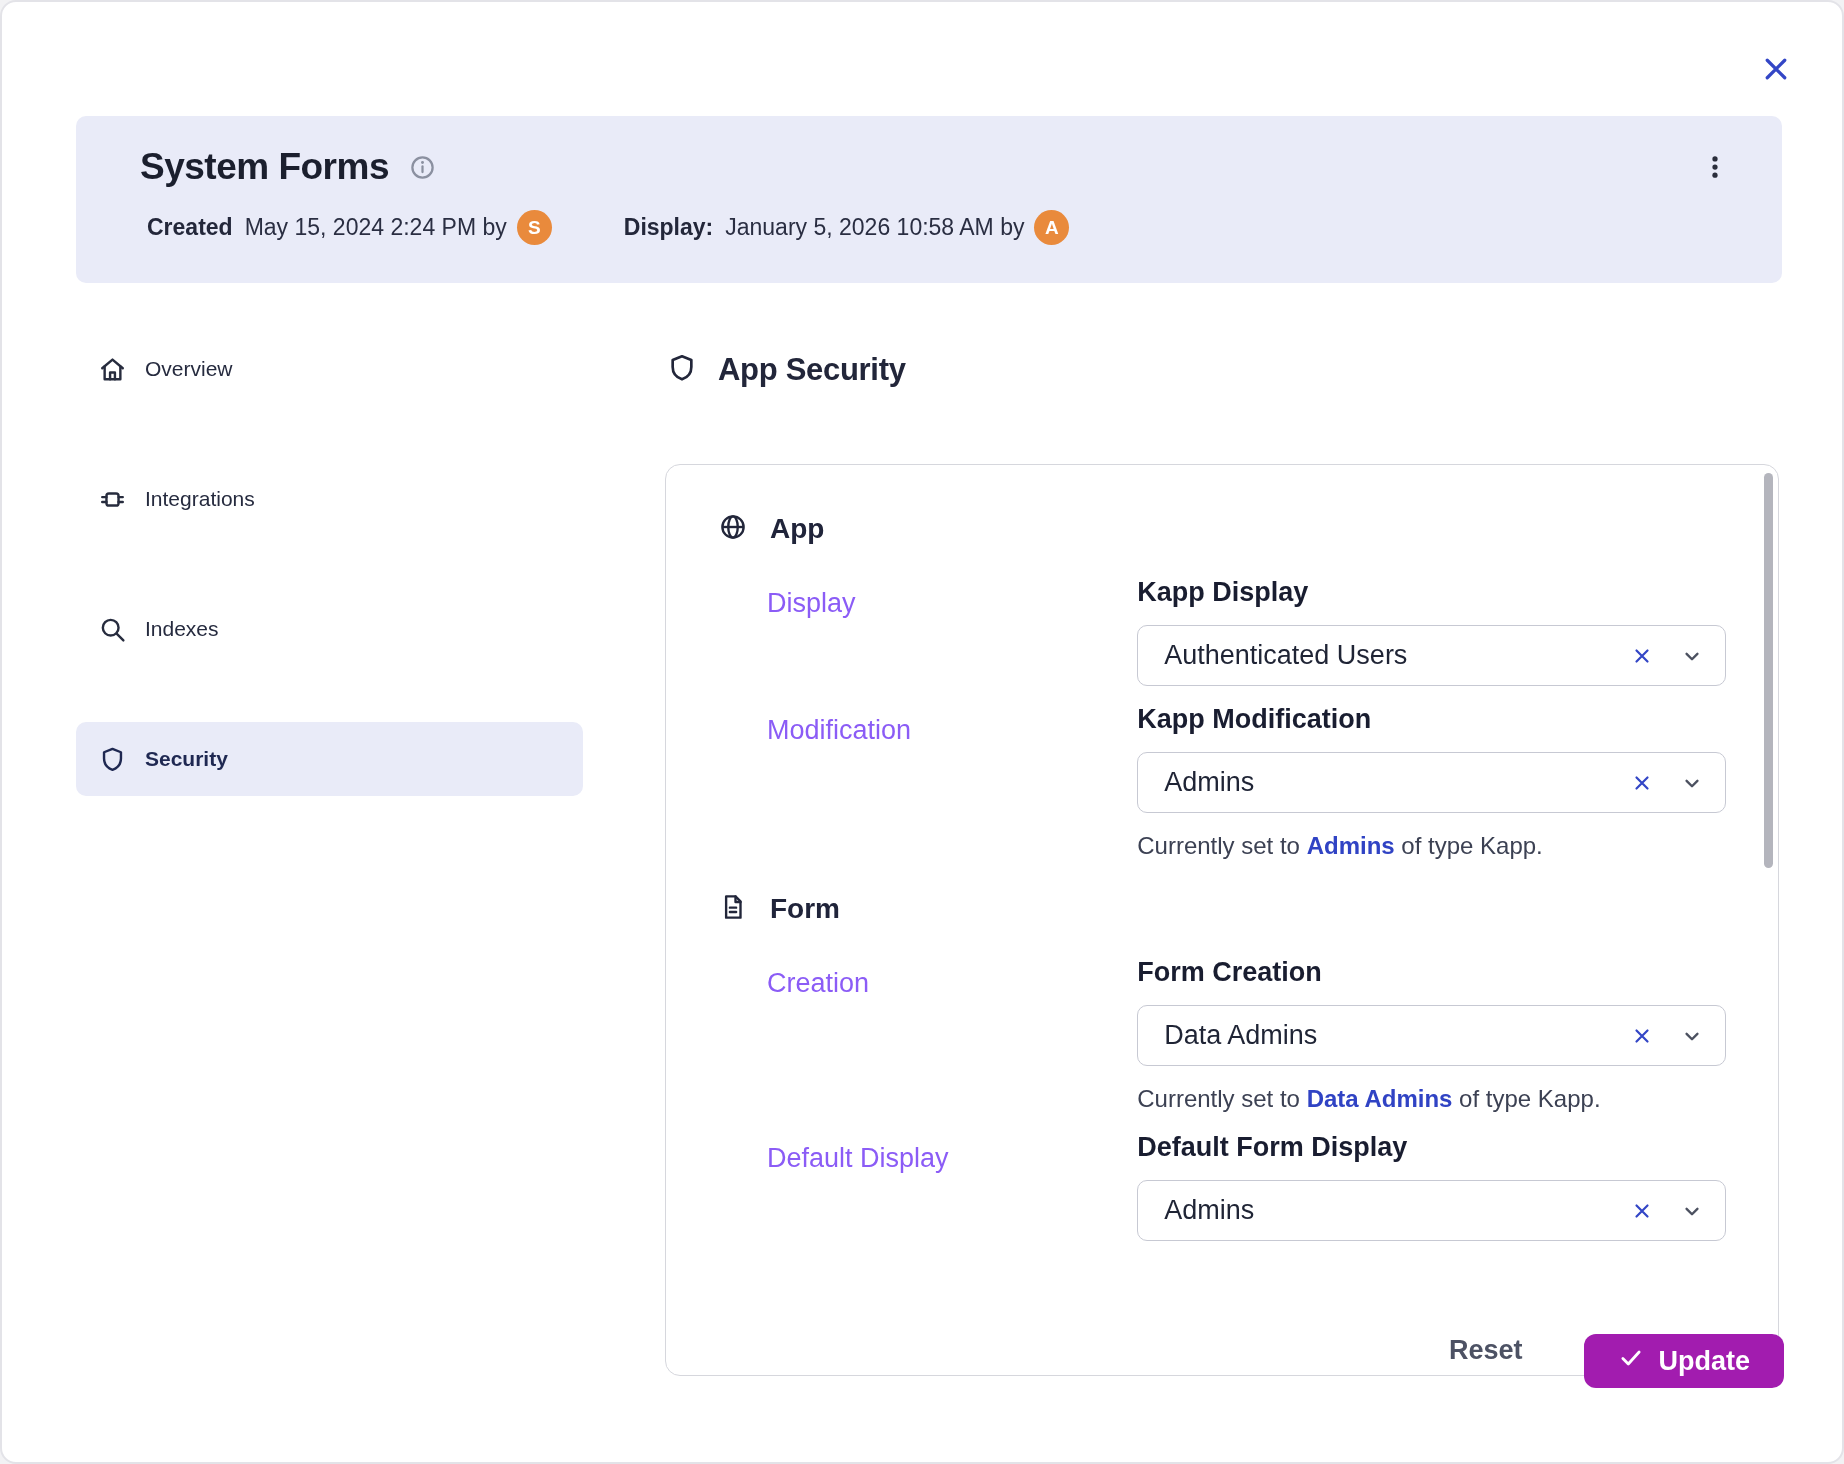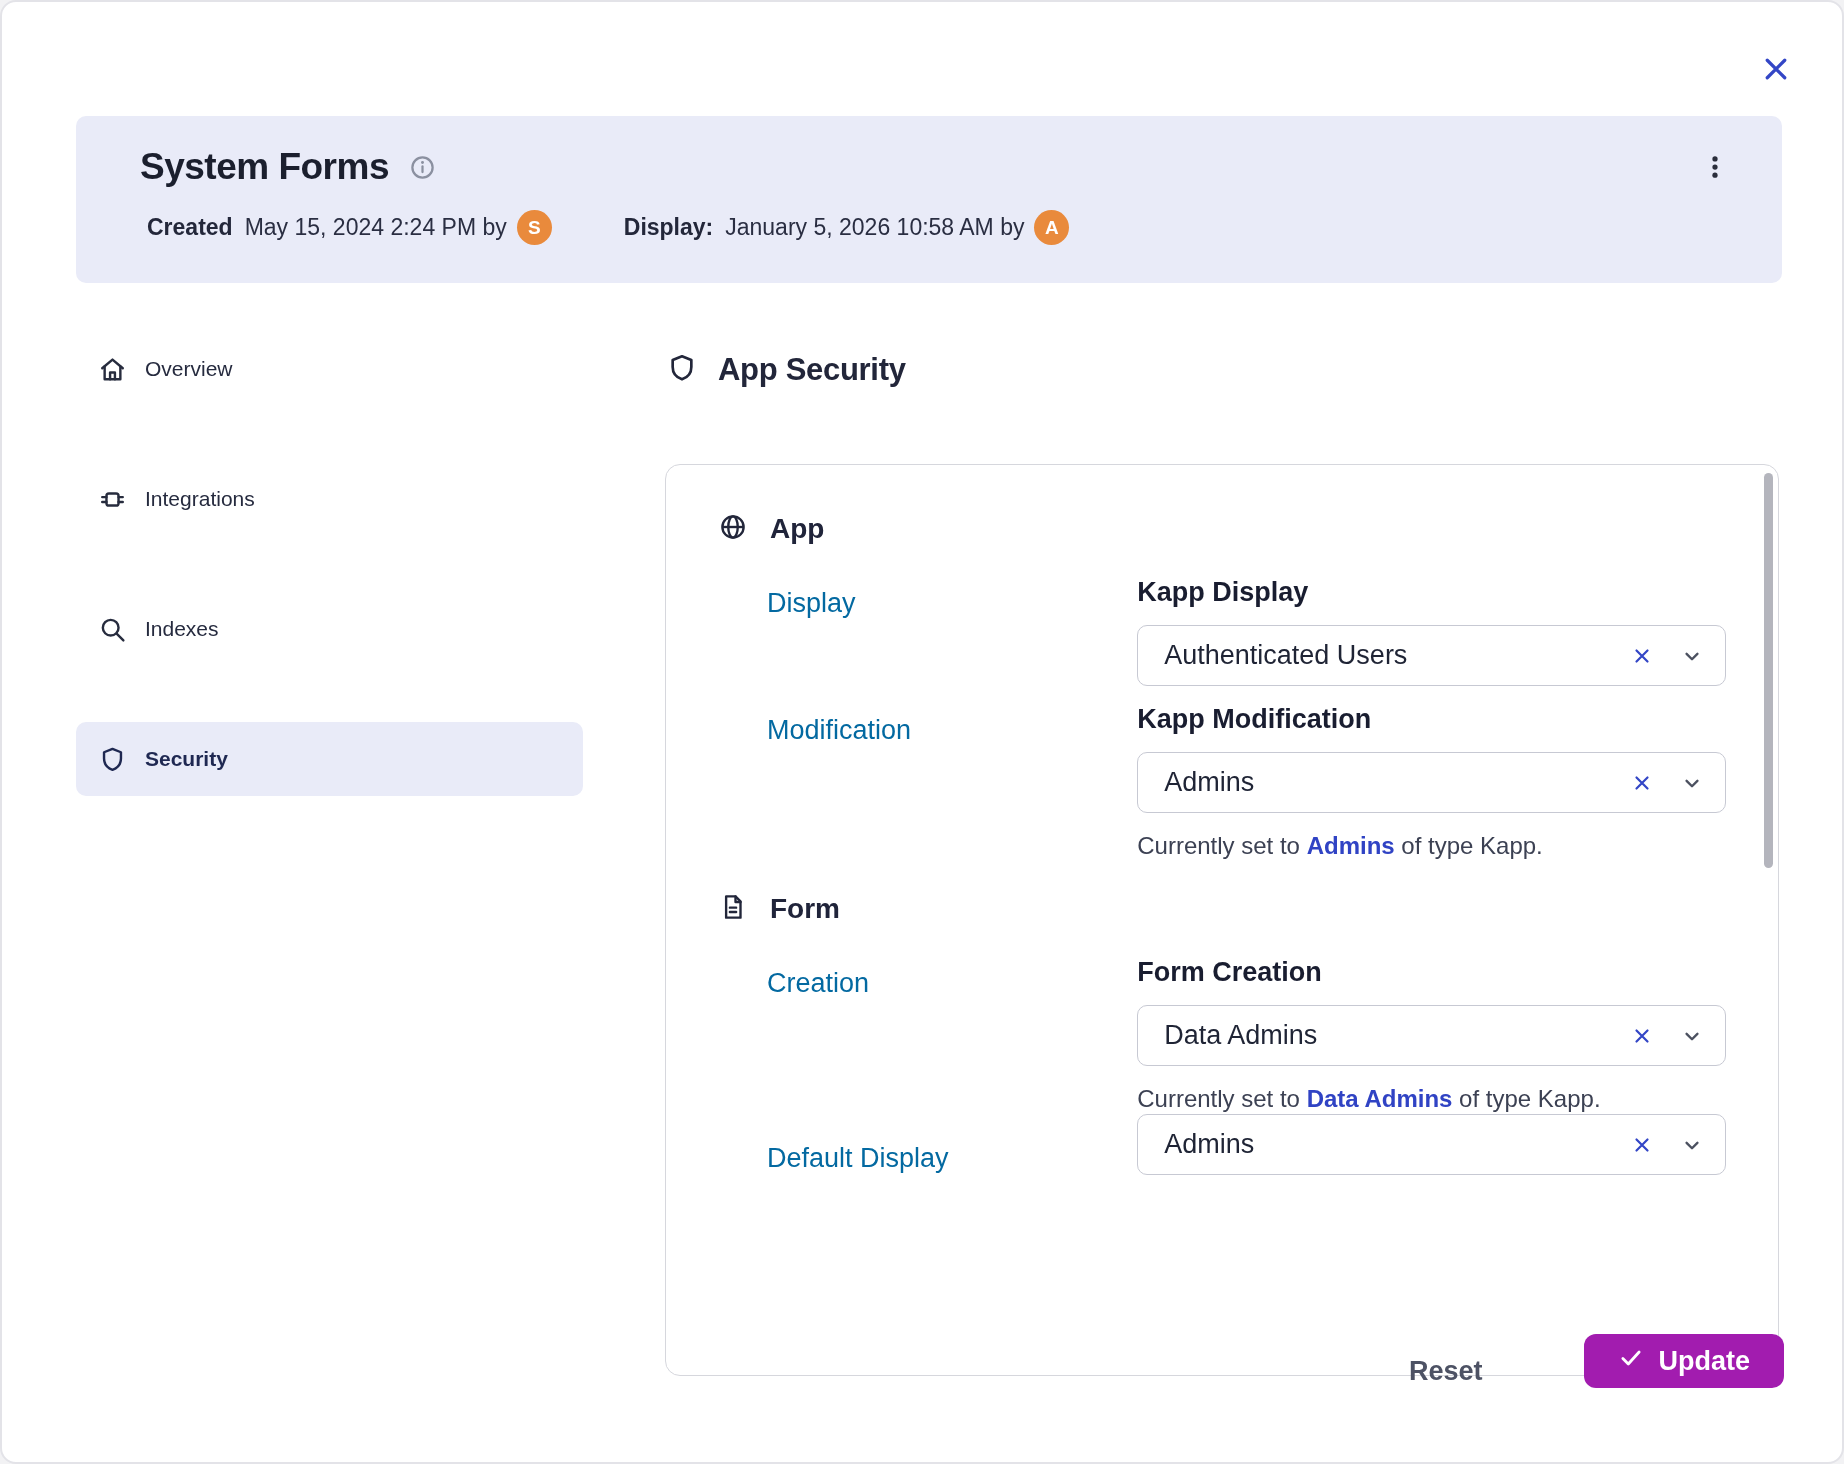--- a/index.html
+++ b/index.html
@@ -38,33 +38,33 @@
   .main-heading{position:absolute;left:664px;top:350px;display:flex;align-items:center;gap:20px;}
   .main-heading .h-text{font-size:31px;font-weight:700;color:#22263a;letter-spacing:-0.3px;}
   
   .card{position:absolute;left:663px;top:446px;width:1114px;height:912px;box-sizing:border-box;
     border:1.5px solid #d6d7dd;border-radius:15px;background:#fff;overflow:hidden;margin-top:16px;}
   .card-inner{padding:44px 52px 0 52px;}
   .section-header{display:flex;align-items:center;gap:22px;height:40px;margin:0 0 10px 0;}
   .section-header.form-header{margin-top:28px;}
   .s-title{font-size:28px;font-weight:700;color:#20243a;}
   .field{display:flex;}
-  .field-label{width:420px;box-sizing:border-box;padding:29px 0 0 49px;font-size:27px;color:#0369a1;}
+  .field-label{width:420px;box-sizing:border-box;padding:29px 0 0 49px;font-size:27px;color:#8b5cf6;}
   .field-control{width:590px;box-sizing:border-box;}
   .control-label{font-size:27px;font-weight:700;color:#191d30;margin:16px 0 16px;line-height:34px;}
   .select{height:61px;border:1.5px solid #c7c9d3;border-radius:10px;background:#fff;
     display:flex;align-items:center;padding:0 20px 0 26px;box-sizing:border-box;cursor:pointer;}
   .select-value{flex:1;font-size:27px;color:#1f2435;}
   .icon-btn{background:none;border:none;padding:0;cursor:pointer;display:flex;align-items:center;justify-content:center;}
   .chev{margin-left:26px;}
   .helper{margin-top:18px;font-size:24px;color:#3c4153;line-height:30px;}
   .helper .link{font-weight:700;color:#3043c4;cursor:pointer;}
   .scroll-thumb{position:absolute;right:5px;top:8px;width:9px;height:395px;border-radius:5px;background:#b4b5bd;cursor:pointer;}
   
-  .footer{position:absolute;right:58px;bottom:74px;display:flex;align-items:flex-end;gap:96px;}
+  .footer{position:absolute;right:58px;bottom:74px;display:flex;align-items:flex-start;gap:56px;}
   .reset-btn{background:none;border:none;font-size:27px;font-weight:600;color:#4d5264;cursor:pointer;font-family:inherit;}
   .update-btn{height:54px;padding:0 34px;border-radius:12px;background:#a21caf;border:none;cursor:pointer;
     display:flex;align-items:center;gap:14px;color:#fff;font-size:27px;font-weight:700;font-family:inherit;}
 </style>
 </head>
 <body>
 
 <div class="modal">
 
   <button class="close-btn">
@@ -235,20 +235,21 @@
                 </svg>
             </span>
           </div>
           <div class="helper"><span>Currently set to </span><span class="link">Data Admins</span><span> of type Kapp.</span></div>
         </div>
       </div>
 
       <div class="field">
         <div class="field-label">Default Display</div>
         <div class="field-control">
+          <div class="control-label">Default Form Display</div>
           <div class="select">
             <span class="select-value">Admins</span>
             <span class="icon-btn">
               <svg viewBox="0 0 24 24" width="22" height="22" fill="none" stroke="#3346c6" stroke-width="2.4" stroke-linecap="round">
                   <path d="M6 6l12 12M18 6 6 18"></path>
                 </svg>
             </span>
             <span class="icon-btn chev">
               <svg viewBox="0 0 24 24" width="26" height="26" fill="none" stroke="#4c5160" stroke-width="2.2" stroke-linecap="round" stroke-linejoin="round">
                   <path d="m7 10 5 5 5-5"></path>

